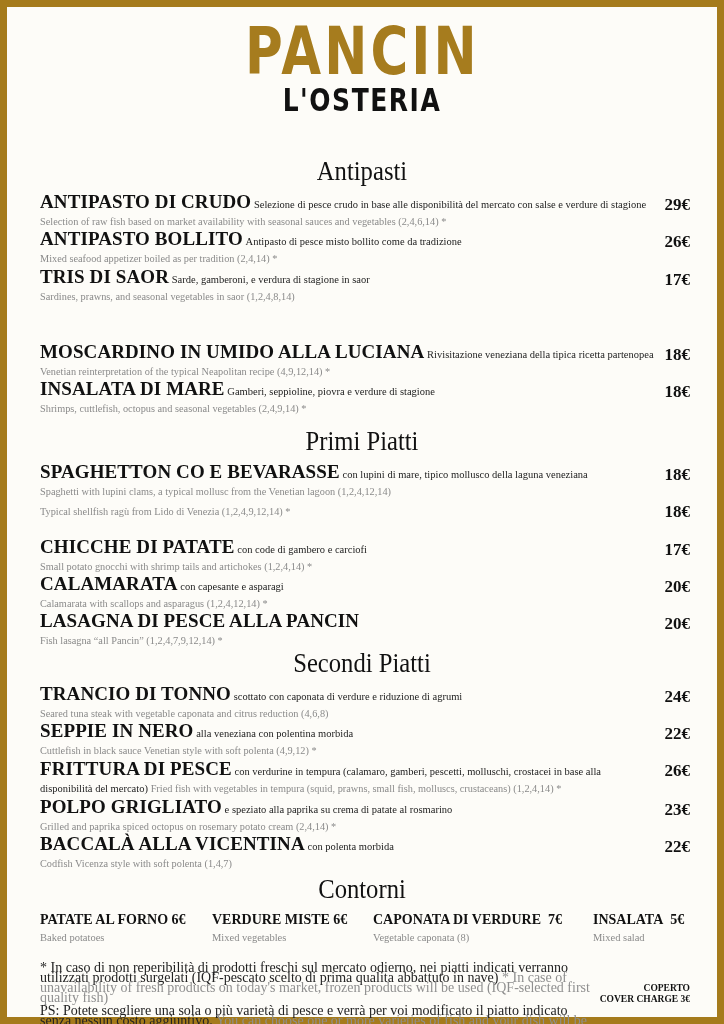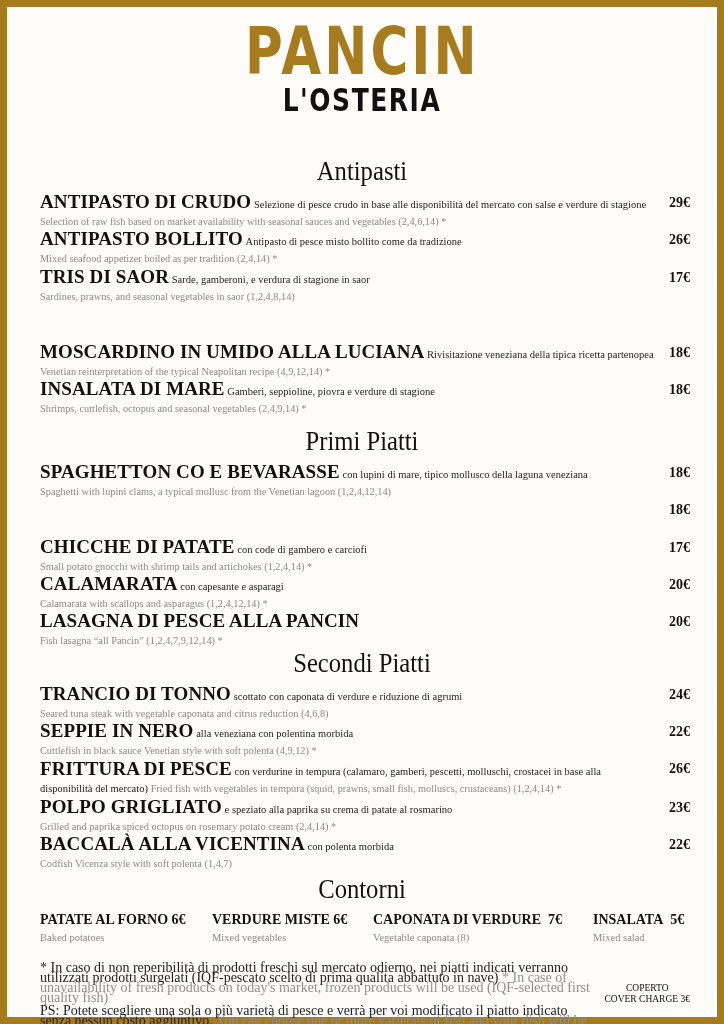--- a/index.html
+++ b/index.html
@@ -32,32 +32,32 @@
     font-size: 28px; line-height: 32px; letter-spacing: 0px;
     transform: scaleX(0.88);
   }
   .item { position: absolute; left: 33px; width: 650px; }
   .item-line1 { font-size: 11px; line-height: 14px; color: #222; white-space: nowrap; }
   .item-name { font-weight: bold; font-size: 19px; color: #111; letter-spacing: 0.1px; }
   .item-desc-it { font-size: 10.5px; color: #222; }
   .item-desc-en { font-size: 10.3px; line-height: 14px; color: #8a8a8a; margin-top: 3px; white-space: nowrap; }
   .item-price {
     position: absolute; right: 0; top: 0;
-    font-weight: bold; font-size: 14px; color: #111;
+    font-weight: bold; font-size: 17px; color: #111;
   }
   .wrap .item-line1 { white-space: normal; width: 595px; line-height: 16px; }
   .wrap .item-desc-en { display: inline; margin-top: 0; }
   .contorni { position: absolute; left: 33px; top: 905px; width: 650px; height: 40px; }
   .side { position: absolute; top: 0; }
   .side-name { font-weight: bold; font-size: 14px; color: #111; white-space: nowrap; }
   .side-desc { font-size: 10.5px; color: #8a8a8a; margin-top: 4px; white-space: nowrap; }
   .footer { position: absolute; left: 33px; top: 956px; width: 560px; font-size: 14px; line-height: 10px; color: #222; }
   .footer .en { color: #8f8f8f; }
   .footer p { margin: 0 0 3px 0; }
-  .cover { position: absolute; right: 27px; top: 976px; text-align: center; font-weight: normal; font-size: 9.5px; line-height: 11px; color: #111; }
+  .cover { position: absolute; right: 27px; top: 976px; text-align: right; font-weight: bold; font-size: 9.5px; line-height: 11px; color: #111; }
 </style>
 </head>
 <body>
 
 <div class="page">
 
   <div class="logo">
     <div class="logo-main">PANCIN</div>
     <div class="logo-sub">L'OSTERIA</div>
   </div>
@@ -91,20 +91,21 @@
   </div>
 
   <div class="section-title" style="top:418px">Primi Piatti</div>
 
   <div class="item" style="top:458px">
     <div class="item-line1"><span class="item-name">SPAGHETTON CO E BEVARASSE</span> <span class="item-desc-it">con lupini di mare, tipico mollusco della laguna veneziana</span></div>
     <div class="item-desc-en">Spaghetti with lupini clams, a typical mollusc from the Venetian lagoon (1,2,4,12,14)</div>
     <div class="item-price">18€</div>
   </div>
   <div class="item" style="top:495px">
+    <div class="item-desc-en">Typical shellfish ragù from Lido di Venezia (1,2,4,9,12,14) *</div>
     <div class="item-price">18€</div>
   </div>
   <div class="item" style="top:533px">
     <div class="item-line1"><span class="item-name">CHICCHE DI PATATE</span> <span class="item-desc-it">con code di gambero e carciofi</span></div>
     <div class="item-desc-en">Small potato gnocchi with shrimp tails and artichokes (1,2,4,14) *</div>
     <div class="item-price">17€</div>
   </div>
   <div class="item" style="top:570px">
     <div class="item-line1"><span class="item-name">CALAMARATA</span> <span class="item-desc-it">con capesante e asparagi</span></div>
     <div class="item-desc-en">Calamarata with scallops and asparagus (1,2,4,12,14) *</div>

